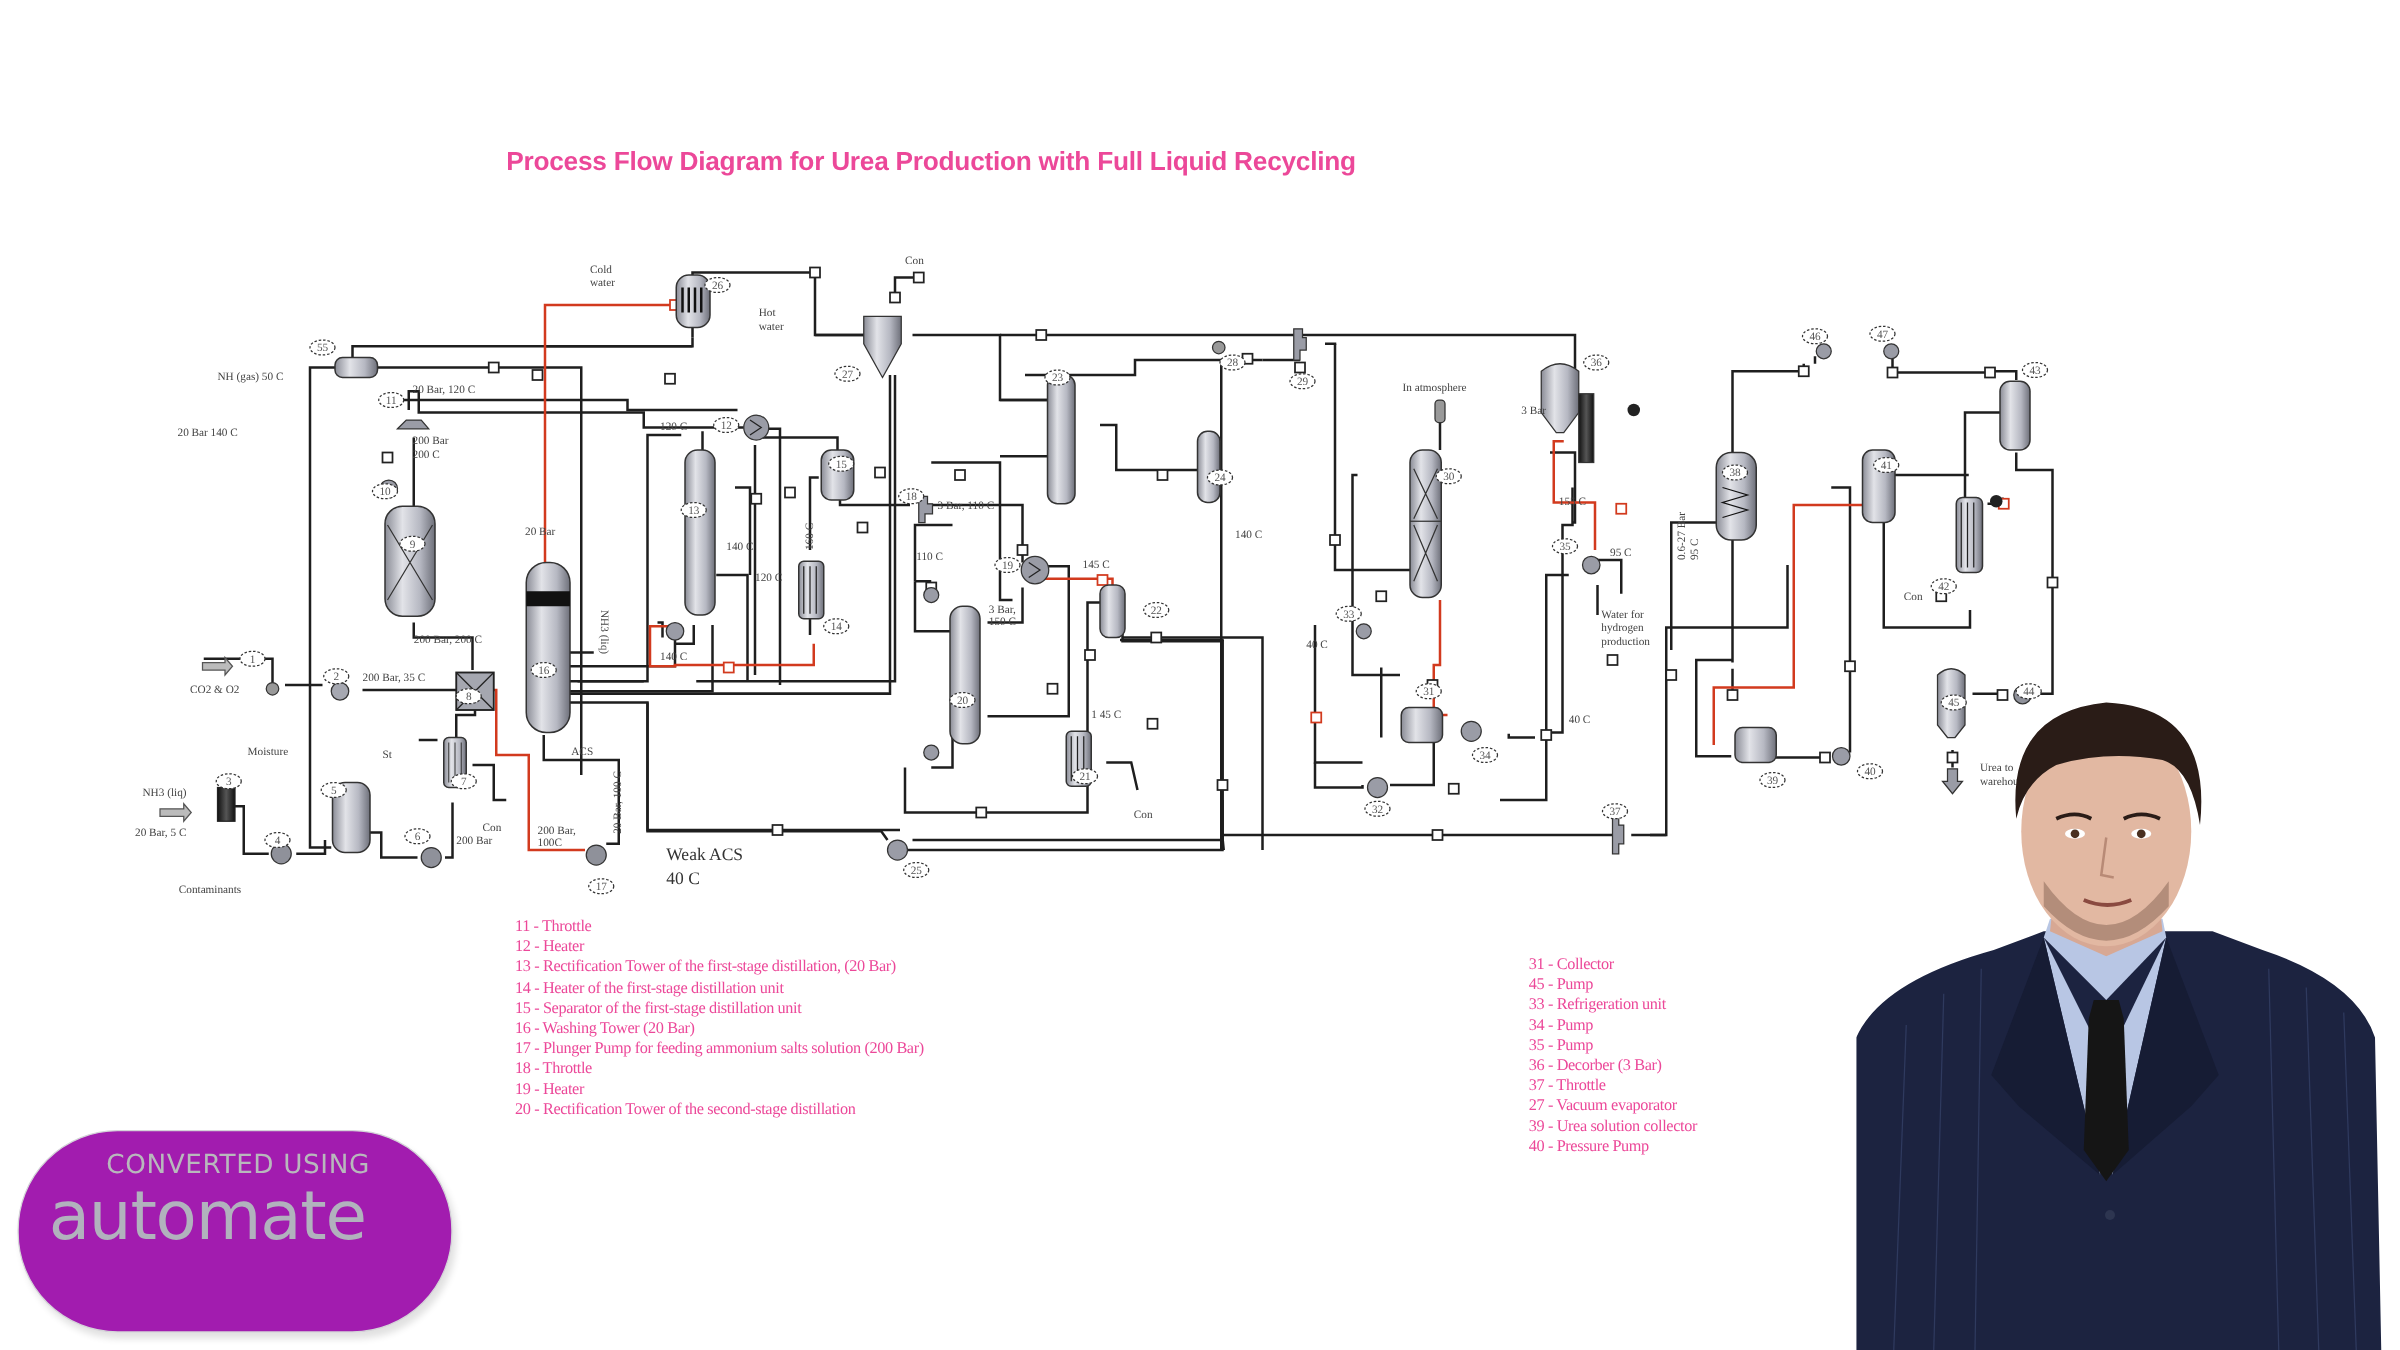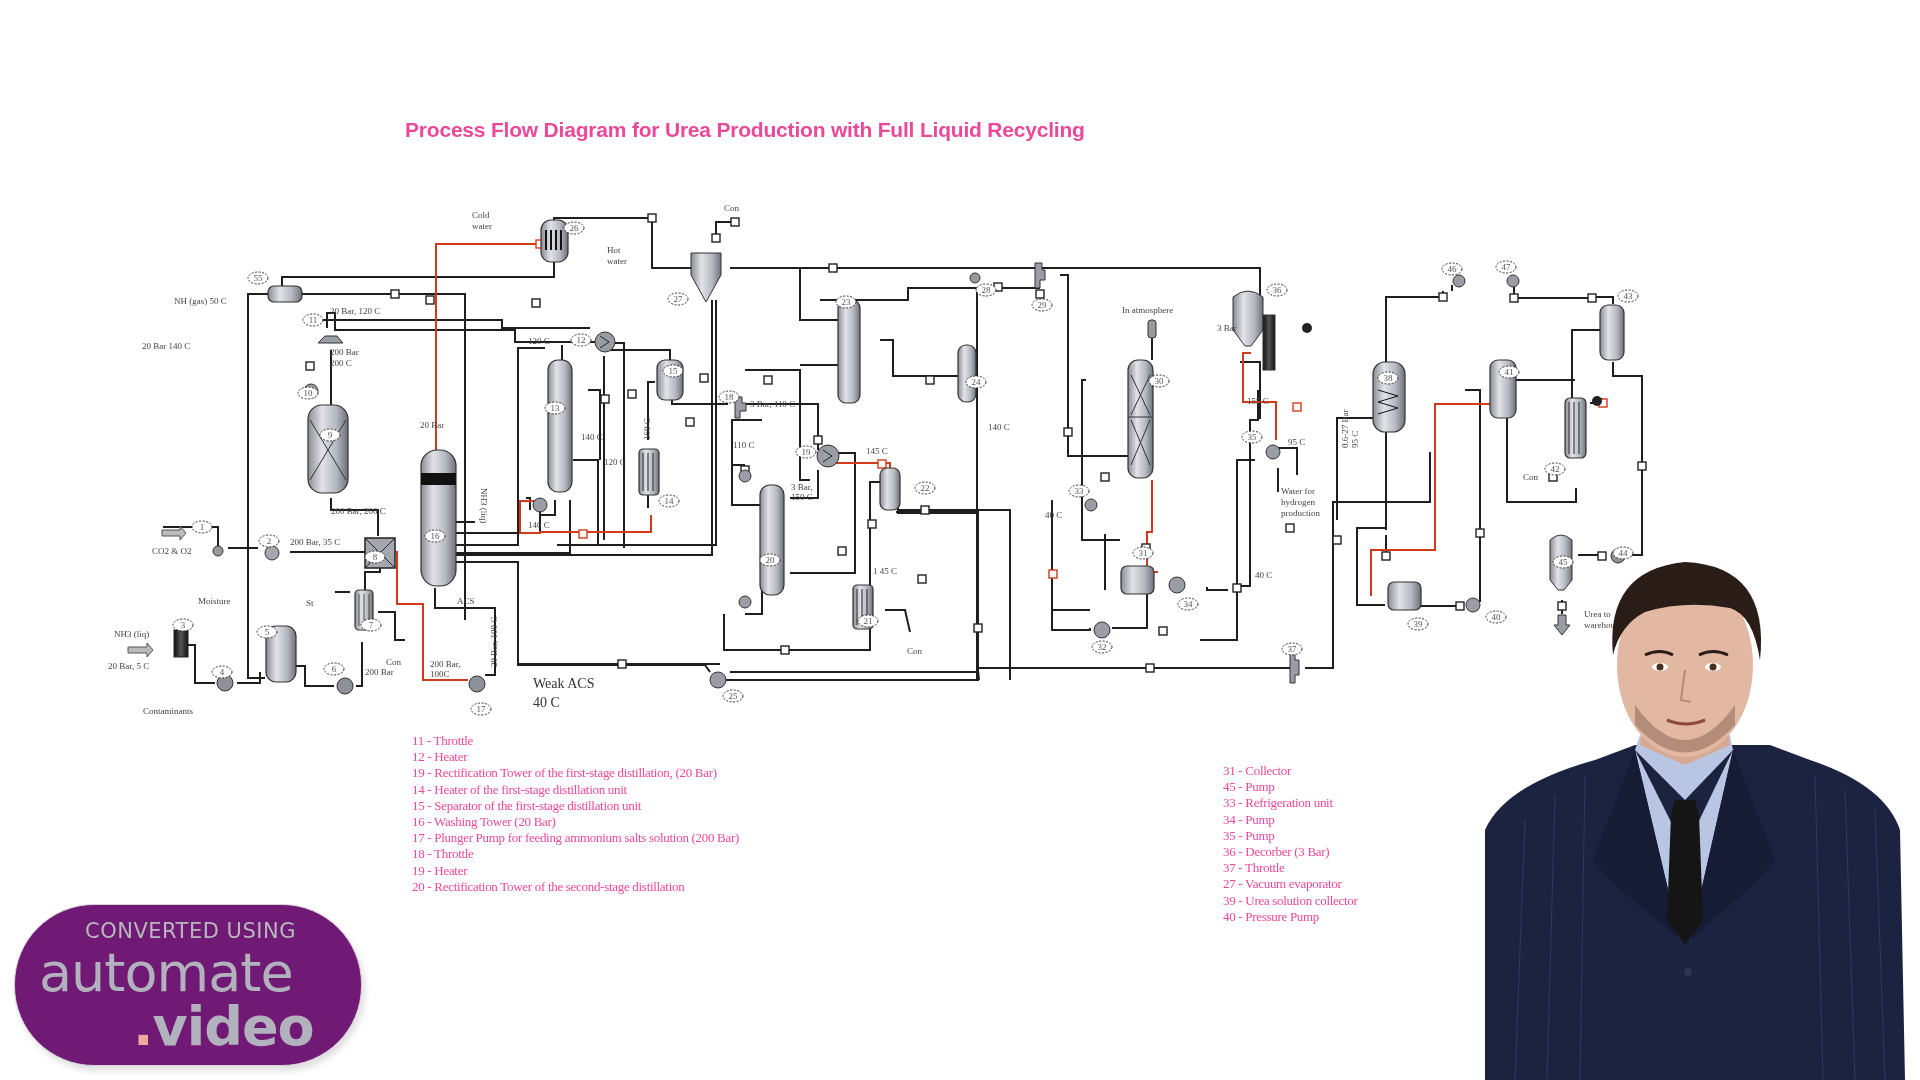--- a/index.html
+++ b/index.html
@@ -10,21 +10,21 @@
   .pipe-hot{fill:none;stroke:#d23a1e;stroke-width:2;}
   .vessel{fill:url(#steel);stroke:#333;stroke-width:1.2;}
   .valvebox{fill:#fff;stroke:#222;stroke-width:1.4;}
   .valvebox-hot{fill:#fff;stroke:#d23a1e;stroke-width:1.4;}
   .tag{fill:#fff;stroke:#333;stroke-width:1;stroke-dasharray:2 1.5;}
   .tagtxt{font-family:"Liberation Serif",serif;font-size:9px;fill:#555;text-anchor:middle;}
   .lbl{font-family:"Liberation Serif",serif;font-size:9px;fill:#444;}
   .lbl-big{font-family:"Liberation Serif",serif;font-size:14px;fill:#333;}
   .legend{position:absolute;font-family:Liberation Serif, serif;font-size:13px;line-height:16.2px;color:#ec4899;letter-spacing:-0.3px;}
   .legend div{white-space:nowrap;}
-  .logo{position:absolute;left:14px;top:904px;width:346px;height:160px;border-radius:80px;border:1px solid #d4d4d8;background:#701a75;box-shadow:3px 5px 6px rgba(0,0,0,0.12);}
+  .logo{position:absolute;left:14px;top:904px;width:346px;height:160px;border-radius:80px;border:1px solid #d4d4d8;background:#a21caf;box-shadow:3px 5px 6px rgba(0,0,0,0.12);}
   .logo .l1{position:absolute;left:70px;top:14px;font-family:"DejaVu Sans",sans-serif;font-size:21px;color:#b8b8bc;letter-spacing:0.5px;}
   .logo .l2{position:absolute;left:24px;top:36px;font-family:"DejaVu Sans",sans-serif;font-weight:normal;font-size:54px;color:#b1b2bd;letter-spacing:-1px;}
   .logo .l3{position:absolute;left:118px;top:90px;font-family:"DejaVu Sans",sans-serif;font-weight:bold;font-size:54px;color:#b1b2bd;letter-spacing:-1px;}
   .logo .dot{color:#f4a79a;}
   .presenter{position:absolute;left:1485px;top:560px;width:435px;height:520px;}
 </style>
 </head>
 <body>
 
 <div class="slide-title">Process Flow Diagram for Urea Production with Full Liquid Recycling</div>
@@ -603,21 +603,21 @@
     <text class="lbl" x="1358" y="448" transform="rotate(-90 1358 448)">95 C</text>
     <text class="lbl" x="1523" y="480">Con</text>
     <text class="lbl" x="1584" y="617">Urea to</text>
     <text class="lbl" x="1584" y="628">warehouse</text>
   </g>
 </svg>
 
 <div class="legend" style="left:412px;top:733px;">
   <div>11 - Throttle</div>
   <div>12 - Heater</div>
-  <div>19 - Rectification Tower of the first-stage distillation, (20 Bar)</div>
+  <div>13 - Rectification Tower of the first-stage distillation, (20 Bar)</div>
   <div>14 - Heater of the first-stage distillation unit</div>
   <div>15 - Separator of the first-stage distillation unit</div>
   <div>16 - Washing Tower (20 Bar)</div>
   <div>17 - Plunger Pump for feeding ammonium salts solution (200 Bar)</div>
   <div>18 - Throttle</div>
   <div>19 - Heater</div>
   <div>20 - Rectification Tower of the second-stage distillation</div>
 </div>
 
 <div class="legend" style="left:1223px;top:730px;margin-top:33px;">
@@ -629,21 +629,20 @@
   <div>36 - Decorber (3 Bar)</div>
   <div>37 - Throttle</div>
   <div>27 - Vacuum evaporator</div>
   <div>39 - Urea solution collector</div>
   <div>40 - Pressure Pump</div>
 </div>
 
 <div class="logo">
   <div class="l1">CONVERTED USING</div>
   <div class="l2">automate</div>
-  <div class="l3"><span class="dot">.</span><span>video</span></div>
 </div>
 
 <svg class="presenter" viewBox="0 0 435 520">
 
   <path d="M0 520 L0 270 Q20 225 110 200 L150 185 L285 185 L325 200 Q400 225 415 270 L420 520 Z" fill="#1c2340"></path>
 
   <g stroke="#2f3a5e" stroke-width="1">
     <line x1="40" y1="260" x2="30" y2="520"></line>
       <line x1="70" y1="235" x2="62" y2="520"></line>
     <line x1="100" y1="215" x2="95" y2="520"></line>

